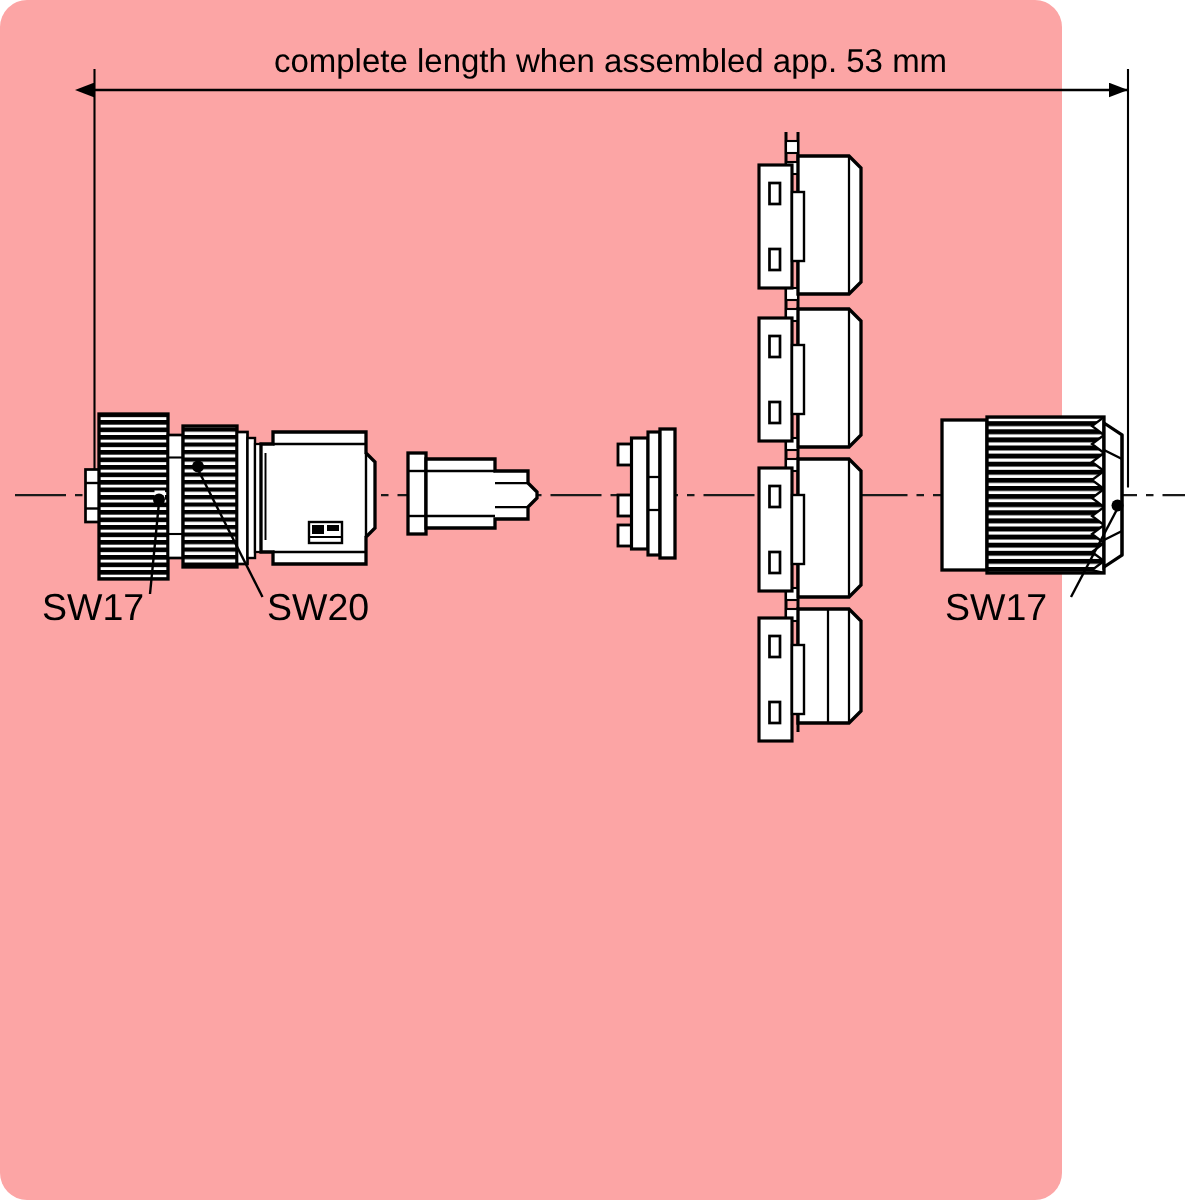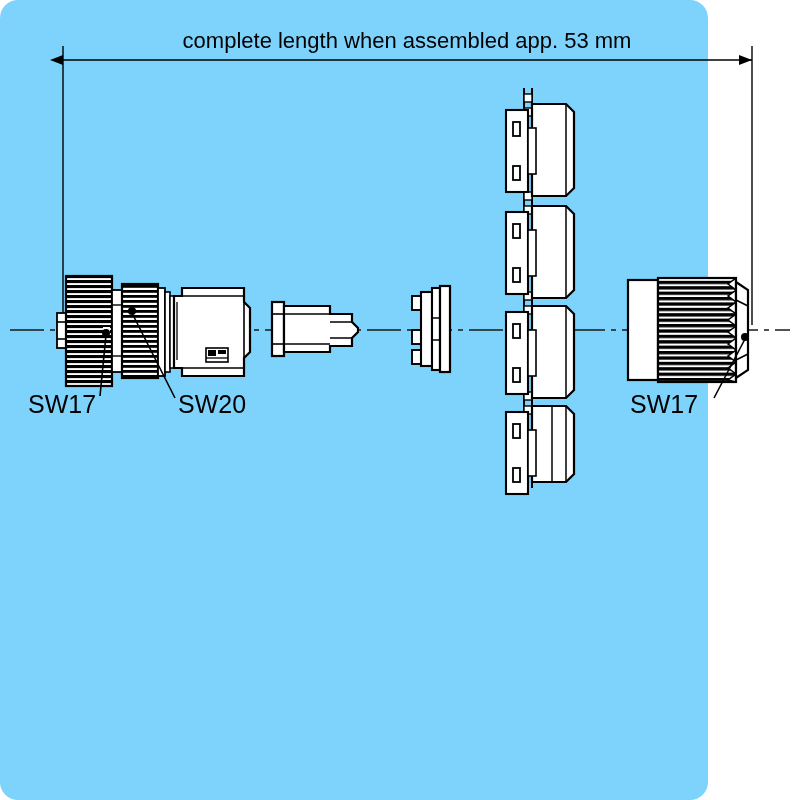--- a/index.html
+++ b/index.html
@@ -10,21 +10,21 @@
   body {
     width: 800px;
     height: 800px;
     font-family: "Liberation Sans", sans-serif;
     overflow: hidden;
   }
   #drawing-root {
     position: relative;
     width: 708px;
     height: 800px;
-    background: #7dd3fc;
+    background: #fca5a5;
     border-radius: 18px;
   }
   svg.drawing {
     display: block;
     width: 800px;
     height: 800px;
   }
   .dim-text {
     font-family: "Liberation Sans", sans-serif;
     font-size: 22px;

